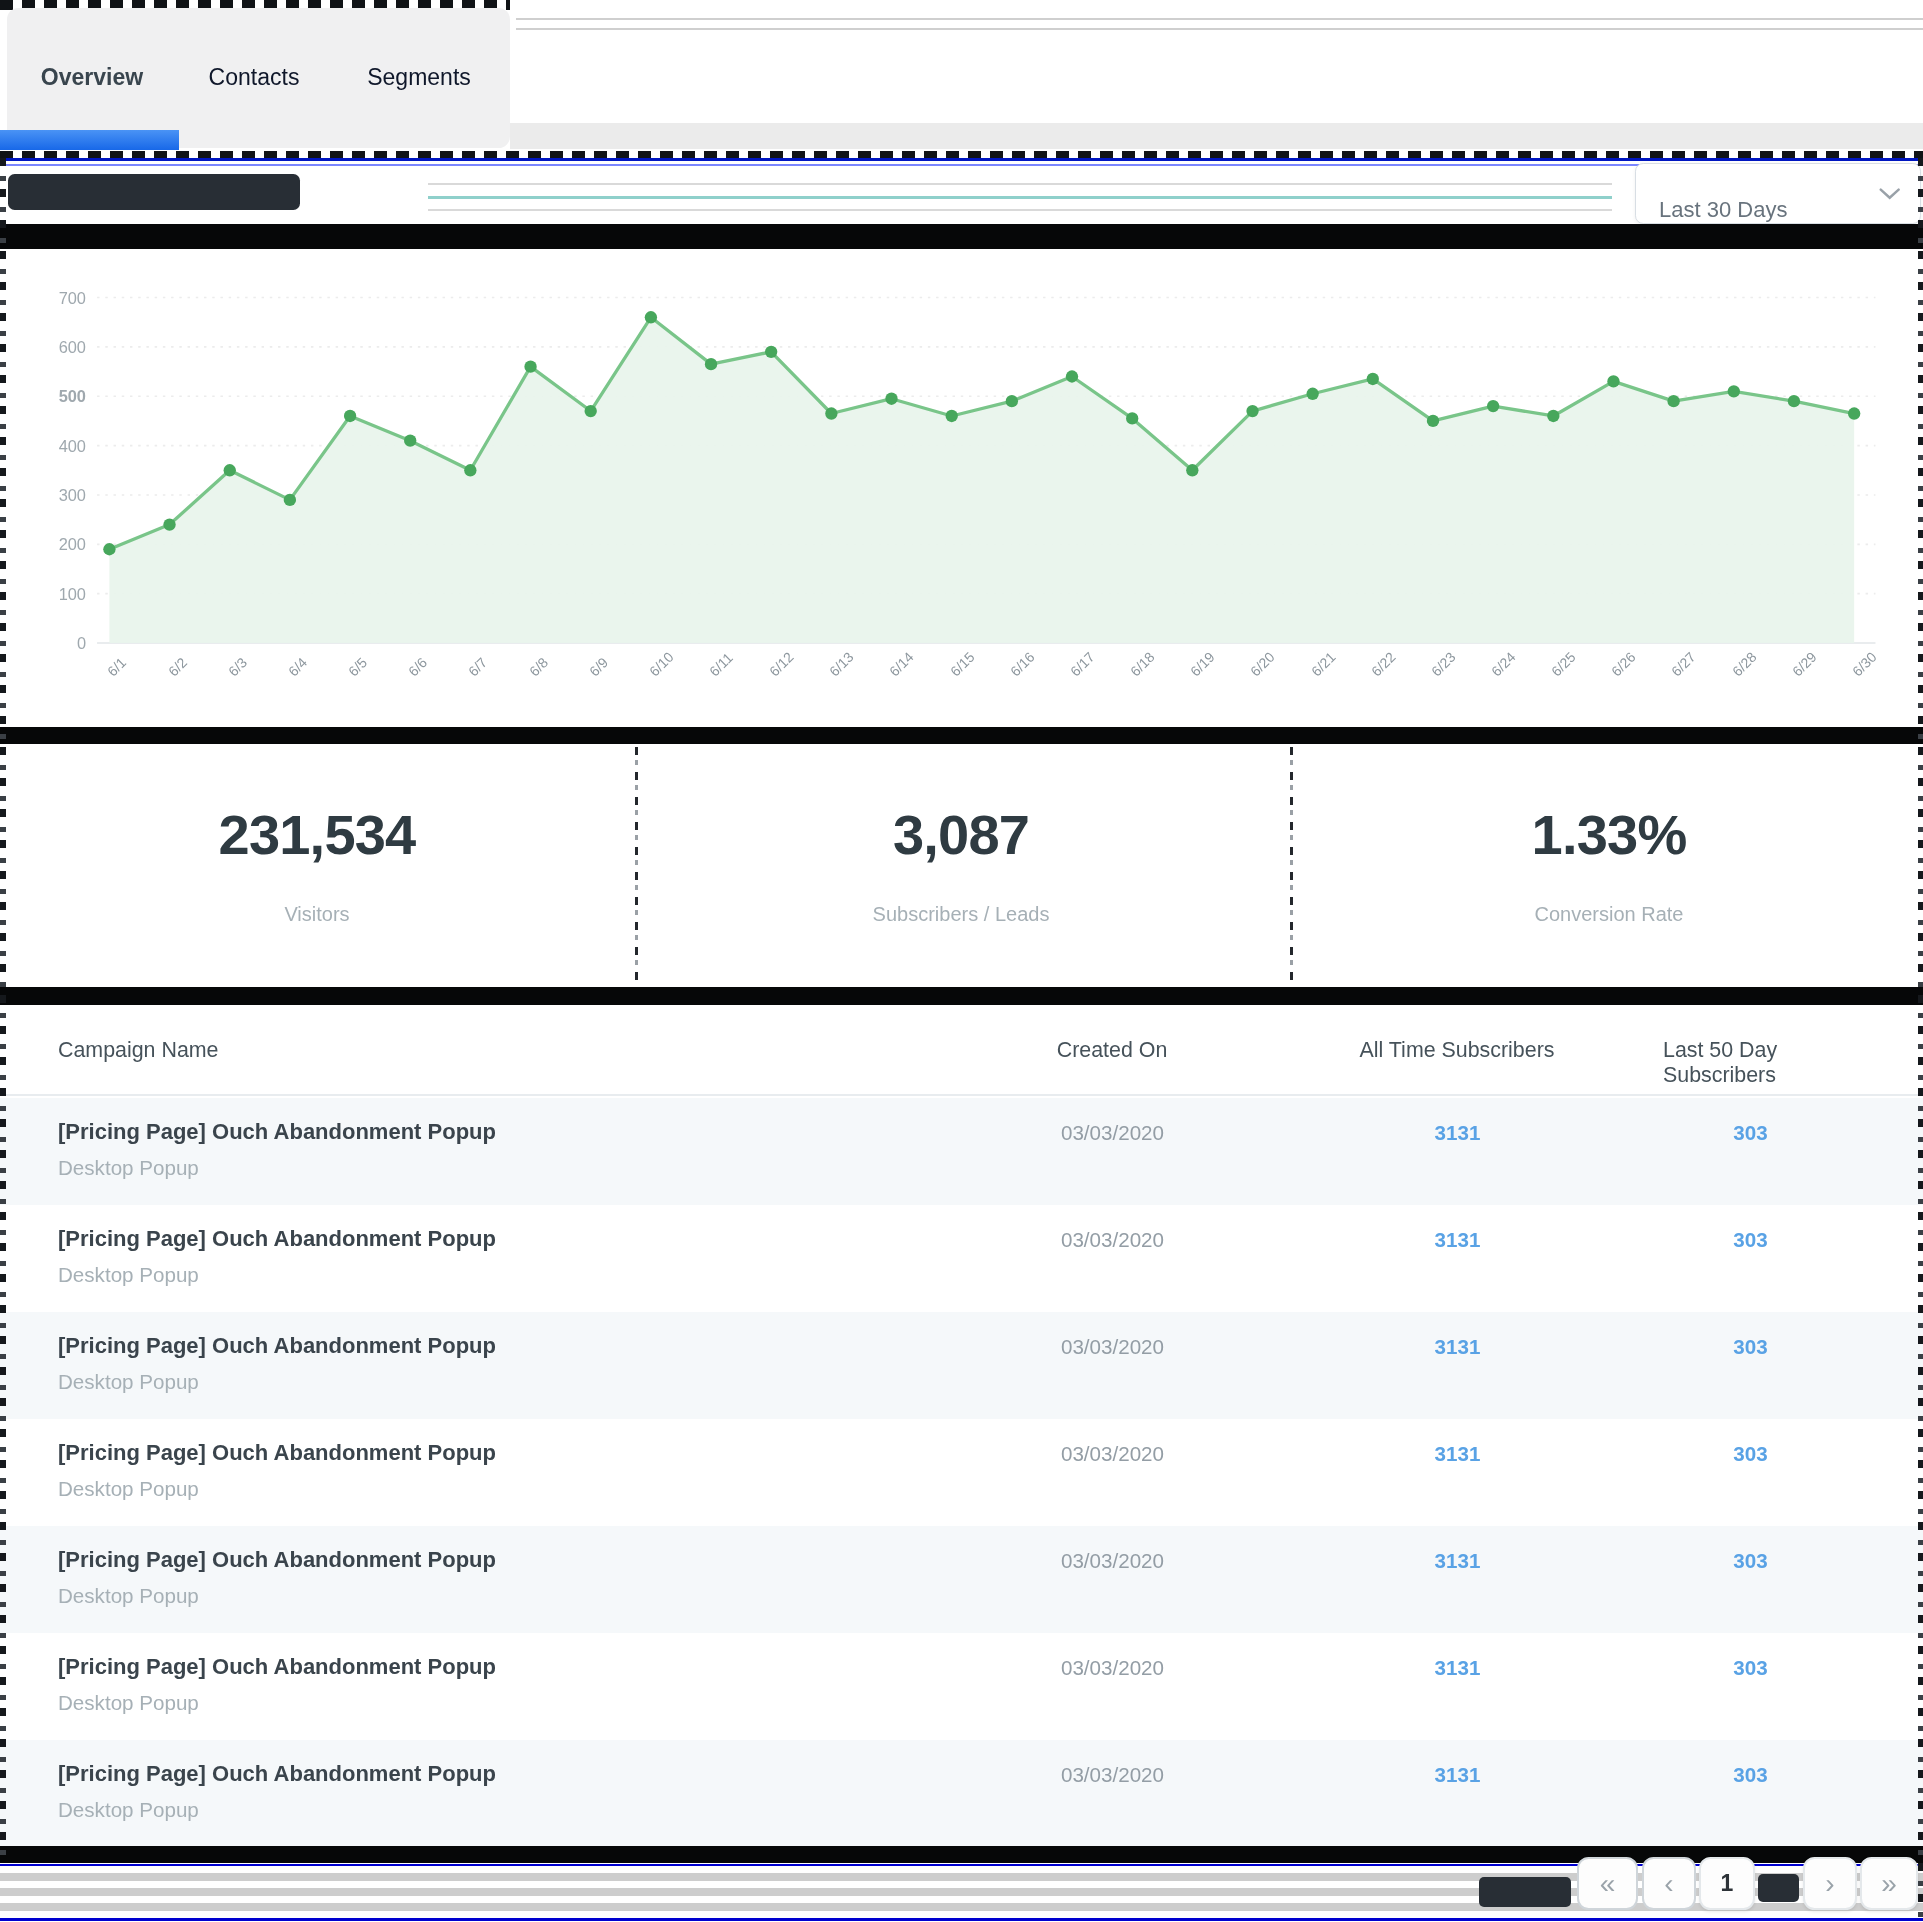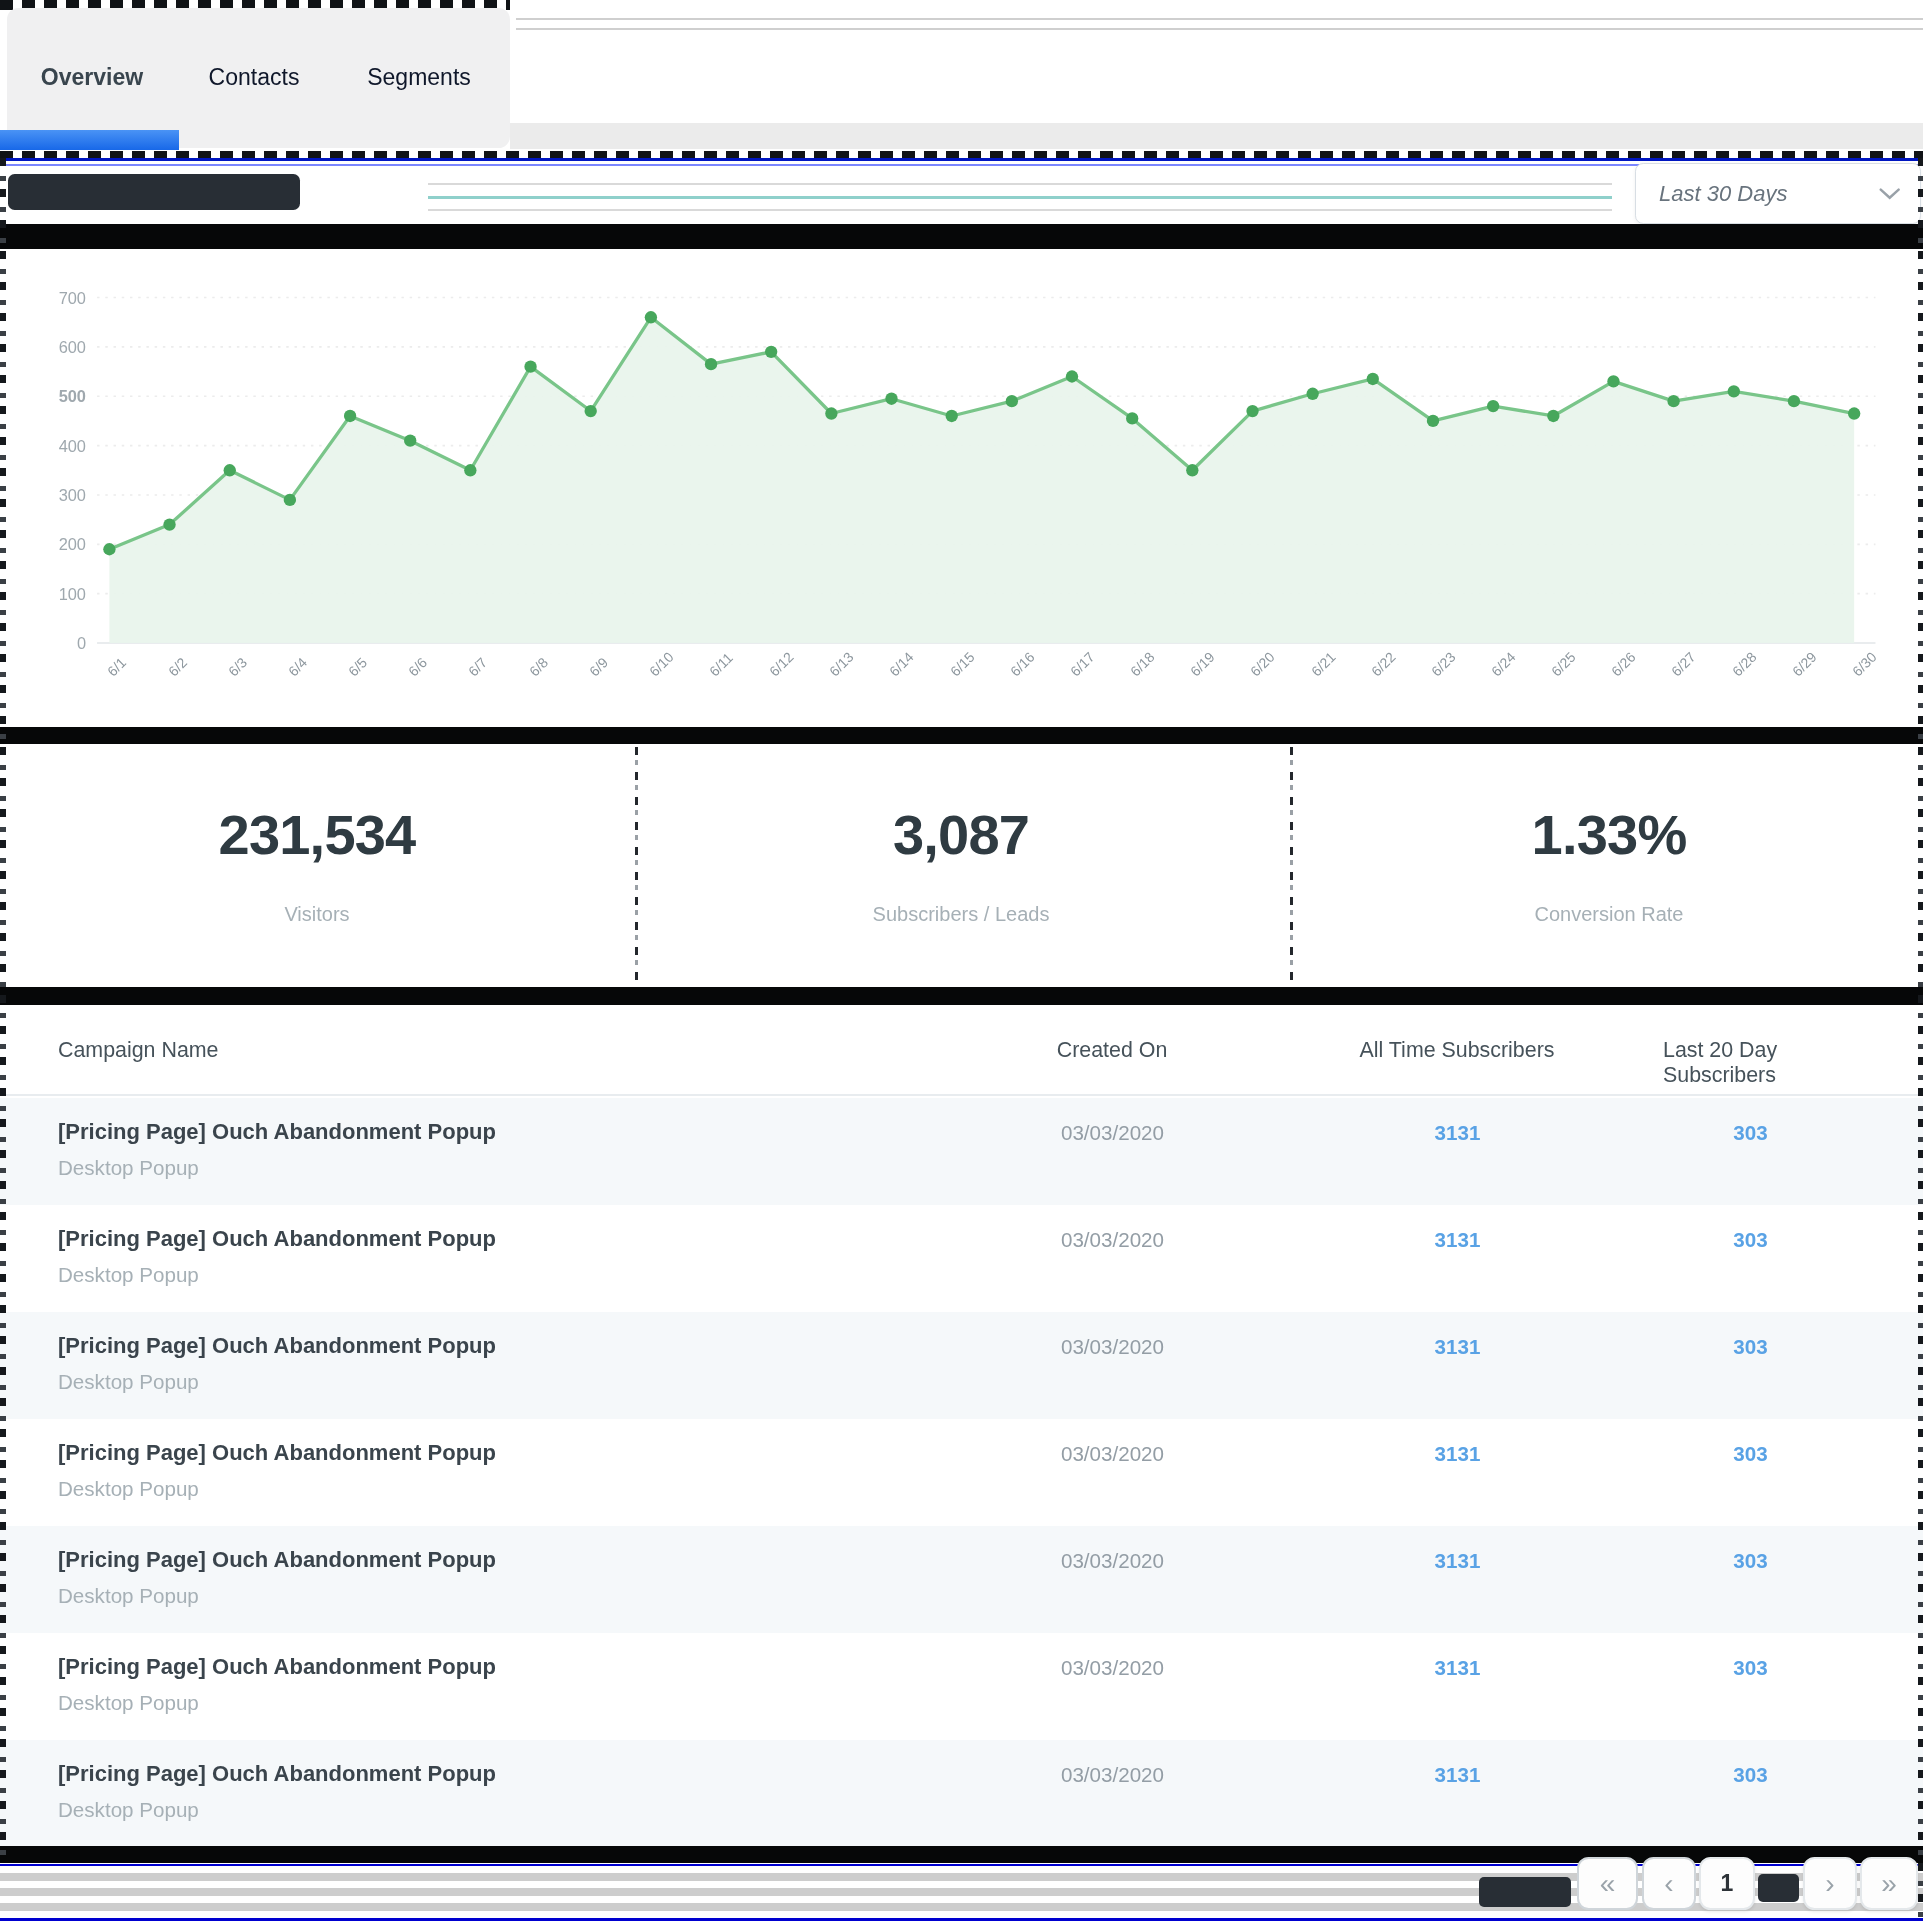--- a/index.html
+++ b/index.html
@@ -21,21 +21,21 @@
     background:linear-gradient(180deg,#4a93f5,#1868e8);}
   .topline{height:1.6px;background:#cfcfcf;}
 
   
   .hdr-line-navy{left:0;top:158px;width:1924px;height:3.3px;background:#0016c0;}
   .hdr-line-navy2{left:0;top:164px;width:1924px;height:1.6px;background:#7b86ff;}
   .thin-gray{height:1.6px;background:#d9d9d9;}
   .thin-teal{height:2.5px;background:#8fd0cb;}
   .dropdown{left:1635px;top:163px;width:284px;height:59px;background:#fff;
     border:1.6px solid #d8dee4;border-radius:8.2px;box-shadow:0 1.6px 4.1px rgba(0,0,0,0.06);
-    display:flex;align-items:center;font-style:italic;}
+    display:flex;align-items:flex-end;}
   .dropdown span{margin-left:23px;font-size:22px;color:#68737d;}
   .dropdown svg{position:absolute;right:20px;top:24px;}
 
   
   .ylab{position:absolute;width:59px;text-align:right;font-size:16.4px;color:#9fa8ae;}
   .xlab{position:absolute;font-size:14px;color:#8d979e;transform:rotate(-45deg);transform-origin:top left;white-space:nowrap;}
 
   
   .stat-num{top:802px;font-size:56px;font-weight:bold;color:#2f3b42;transform:translateX(-50%);letter-spacing:-0.8px;}
   .stat-lab{top:903px;font-size:20px;color:#a6b0b6;transform:translateX(-50%);}
@@ -191,21 +191,21 @@
   <div class="abs stat-num" style="left:1609px;">1.33%</div>
   <div class="abs stat-lab" style="left:1609px;">Conversion Rate</div>
   <div class="abs stat-sep" style="left:635px;"></div>
   <div class="abs stat-sep" style="left:1290px;"></div>
 
   <div class="abs black-band" style="left:0;top:987px;width:1924px;height:18px;"></div>
 
   <div class="abs th" style="left:58px;">Campaign Name</div>
   <div class="abs th center" style="left:1112px;">Created On</div>
   <div class="abs th center" style="left:1457px;">All Time Subscribers</div>
-  <div class="abs th center" style="left:1750px;">Last 20 Day Subscribers</div>
+  <div class="abs th center" style="left:1750px;">Last 50 Day Subscribers</div>
   <div class="abs hline"></div>
 
   <div id="rows" class="abs">
       <div class="row odd">
         <div class="cell-name">[Pricing Page] Ouch Abandonment Popup</div>
         <div class="cell-sub">Desktop Popup</div>
         <div class="cell-date">03/03/2020</div>
         <div class="cell-link" style="left: 1334px;">3131</div>
         <div class="cell-link" style="left: 1627px;">303</div>
       </div>

